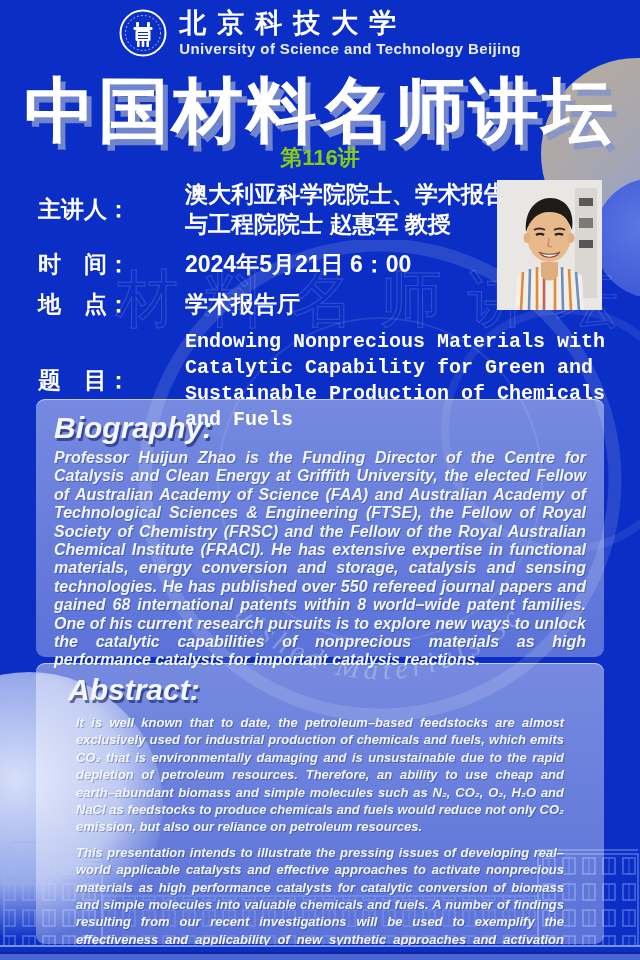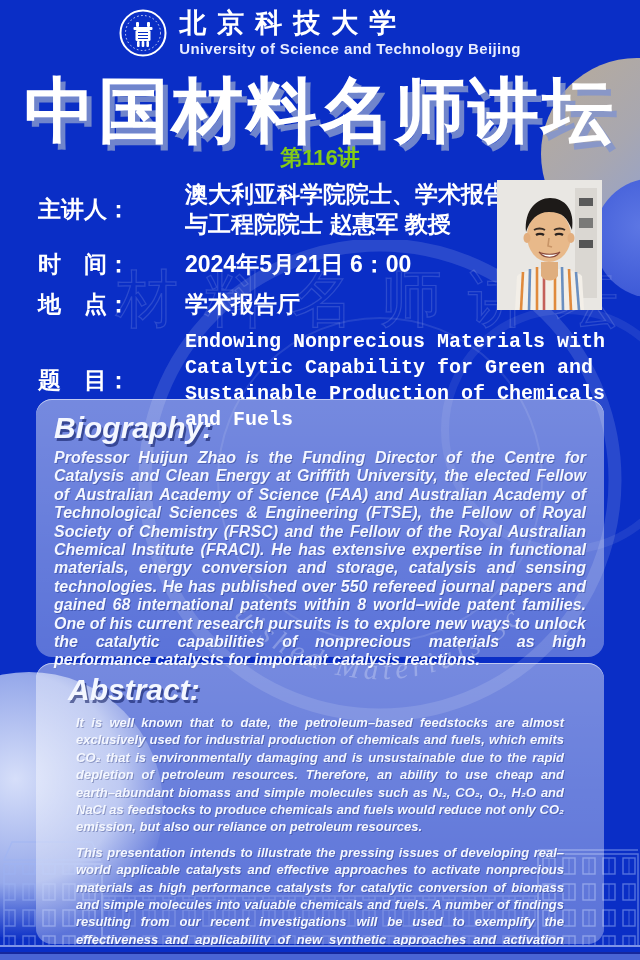--- a/index.html
+++ b/index.html
@@ -38,21 +38,21 @@
   .info-row{display:flex;align-items:center;margin-bottom:9px;gap:43px;}
   .info-label{flex:0 0 104px;font-size:23px;font-weight:bold;white-space:nowrap;}
   .info-value{font-size:23px;font-weight:bold;line-height:1.32;}
   .speaker-value{max-width:368px;}
   .topic-value{font-family:Liberation Mono, monospace;font-size:20px;font-weight:bold;line-height:1.3;max-width:472px;}
 
   
   .photo{position:absolute;left:497px;top:180px;width:105px;height:130px;z-index:6;}
 
   
-  .panel{position:absolute;left:36px;width:568px;border-radius:16px;z-index:6;
+  .panel{position:absolute;left:36px;width:568px;border-radius:9px;z-index:6;
     background:linear-gradient(180deg,rgba(255,255,255,.44),rgba(255,255,255,.33));
     box-shadow:inset 0 1px 0 rgba(255,255,255,.55);color:#f4f7ff;}
   .panel-bio{top:399px;height:258px;padding:12px 18px 8px;box-sizing:border-box;}
   .panel-abs{top:663px;height:281px;padding:10px 32px 8px;box-sizing:border-box;}
   .panel-heading{font-size:30px;font-weight:bold;font-style:italic;line-height:1.1;
     text-shadow:2px 3px 0 rgba(8,20,90,.55);}
   .panel-body{font-size:16px;font-weight:bold;font-style:italic;line-height:18.4px;
     text-align:justify;margin-top:5px;text-shadow:1px 1px 0 rgba(8,20,90,.30);}
   .panel-abs .panel-body{font-size:13px;line-height:17.4px;margin-top:4px;}
   .panel-body p{margin:8px;}

